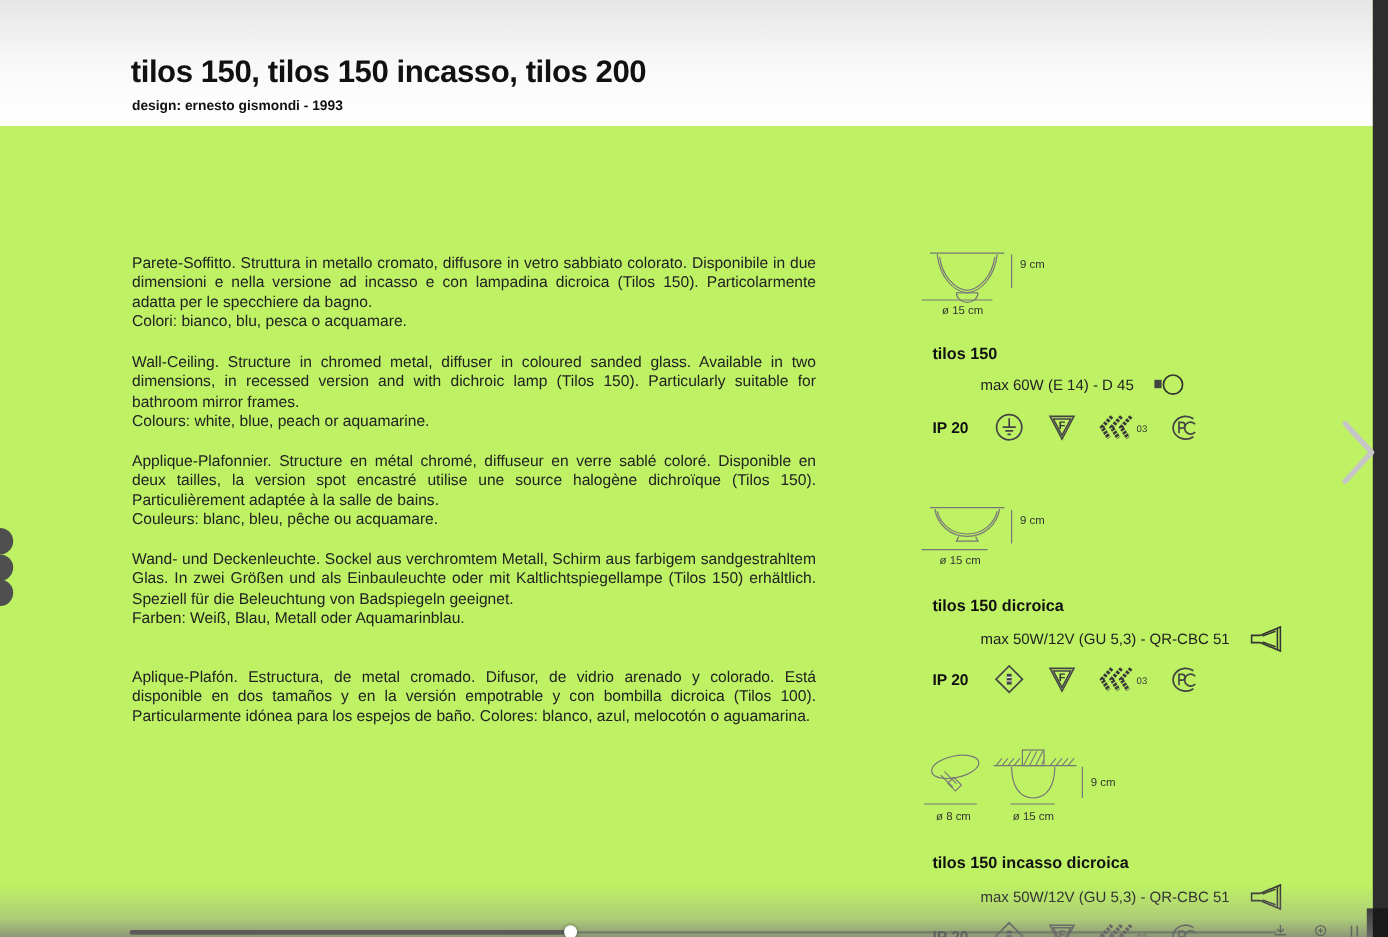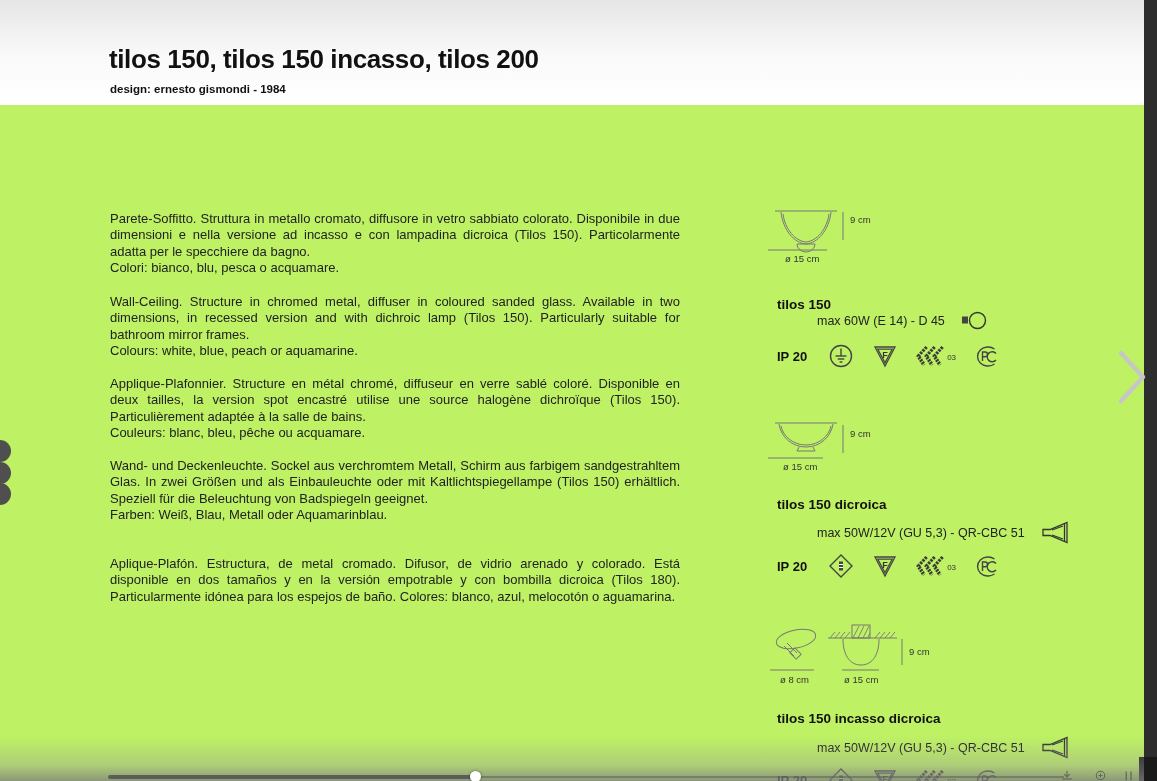--- a/index.html
+++ b/index.html
@@ -38,57 +38,57 @@
   .dim-label{font-size:9.5px;fill:#333;}
 </style>
 </head>
 <body>
 
 <div class="screen">
 
   <div class="abs top-shade"></div>
 
   <div class="abs title">tilos 150, tilos 150 incasso, tilos 200</div>
-  <div class="abs subtitle">design: ernesto gismondi - 1984</div>
+  <div class="abs subtitle">design: ernesto gismondi - 1993</div>
 
   <div class="abs para" style="top:211px">
     <div class="body">Parete-Soffitto. Struttura in metallo cromato, diffusore in vetro sabbiato colorato. Disponibile in due dimensioni e nella versione ad incasso e con lampadina dicroica (Tilos 150). Particolarmente adatta per le specchiere da bagno.</div>
     <div>Colori: bianco, blu, pesca o acquamare.</div>
   </div>
   <div class="abs para" style="top:294px">
     <div class="body">Wall-Ceiling. Structure in chromed metal, diffuser in coloured sanded glass. Available in two dimensions, in recessed version and with dichroic lamp (Tilos 150). Particularly suitable for bathroom mirror frames.</div>
     <div>Colours: white, blue, peach or aquamarine.</div>
   </div>
   <div class="abs para" style="top:376px">
     <div class="body">Applique-Plafonnier. Structure en métal chromé, diffuseur en verre sablé coloré. Disponible en deux tailles, la version spot encastré utilise une source halogène dichroïque (Tilos 150). Particulièrement adaptée à la salle de bains.</div>
     <div>Couleurs: blanc, bleu, pêche ou acquamare.</div>
   </div>
   <div class="abs para" style="top:458px">
     <div class="body">Wand- und Deckenleuchte. Sockel aus verchromtem Metall, Schirm aus farbigem sandgestrahltem Glas. In zwei Größen und als Einbauleuchte oder mit Kaltlichtspiegellampe (Tilos 150) erhältlich. Speziell für die Beleuchtung von Badspiegeln geeignet.</div>
     <div>Farben: Weiß, Blau, Metall oder Aquamarinblau.</div>
   </div>
   <div class="abs para" style="top:556px">
-    <div class="body">Aplique-Plafón. Estructura, de metal cromado. Difusor, de vidrio arenado y colorado. Está disponible en dos tamaños y en la versión empotrable y con bombilla dicroica (Tilos 180). Particularmente idónea para los espejos de baño. Colores: blanco, azul, melocotón o aguamarina.</div>
+    <div class="body">Aplique-Plafón. Estructura, de metal cromado. Difusor, de vidrio arenado y colorado. Está disponible en dos tamaños y en la versión empotrable y con bombilla dicroica (Tilos 100). Particularmente idónea para los espejos de baño. Colores: blanco, azul, melocotón o aguamarina.</div>
   </div>
 
   <svg class="abs" style="left:765px;top:198px" width="170" height="72" viewBox="0 0 170 72">
     <g fill="none" stroke="#777" stroke-width="1">
       <line x1="10" y1="13" x2="72" y2="13"></line>
       <path d="M16,14 C18,32 29,45 41,46 C53,45 64,32 66,14"></path>
       <path d="M18,16 C20,31 30,43 41,44 C52,43 62,31 64,16"></path>
       <path d="M32,46 A9,8 0 0 0 50,46"></path>
       <line x1="32" y1="46" x2="50" y2="46"></line>
       <line x1="78" y1="14" x2="78" y2="42"></line>
       <line x1="3" y1="52" x2="62" y2="52"></line>
     </g>
     <text class="dim-label" x="85" y="25">9 cm</text>
     <text class="dim-label" x="20" y="64">ø 15 cm</text>
   </svg>
 
-  <div class="abs prod-name" style="left:777px;top:297px">tilos 150</div>
+  <div class="abs prod-name" style="left:777px;top:287px">tilos 150</div>
 
   <div class="abs lamp-row" style="left:777px;top:311px">
     <span>max 60W (E 14) - D 45</span>
     <svg width="28" height="19" viewBox="0 0 28 19">
       <rect x="1" y="5.5" width="6" height="7" fill="#444"></rect>
       <circle cx="16.5" cy="9.5" r="8" fill="none" stroke="#333" stroke-width="1.4"></circle>
     </svg>
   </div>
 
   <div class="abs ip-row" style="left:777px;top:343px">

